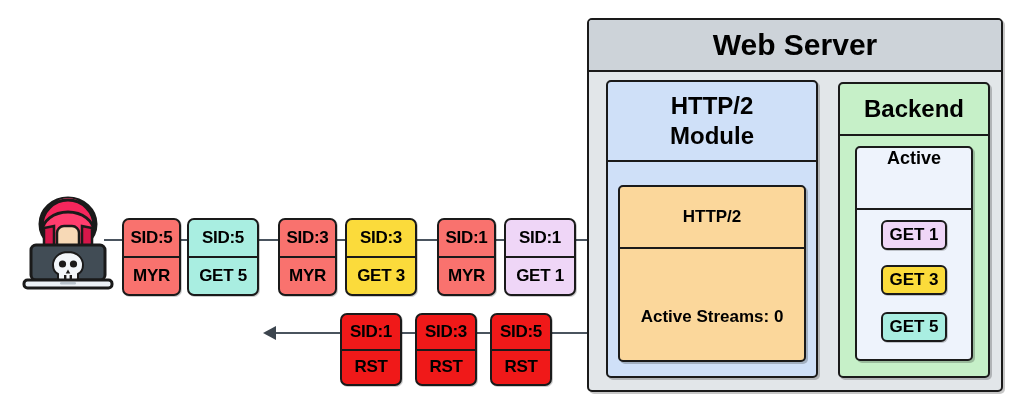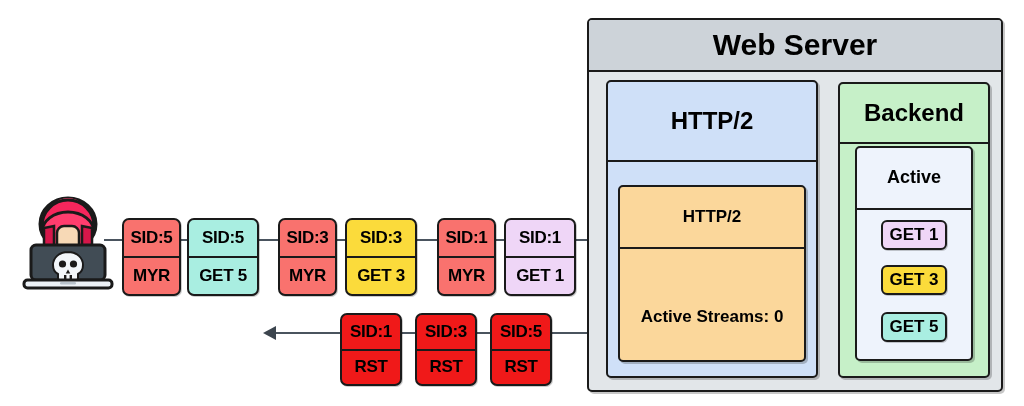--- a/index.html
+++ b/index.html
@@ -155,39 +155,40 @@
   </div>
 
   <div class="box" style="left:587px;top:18px;width:416px;height:374px;background:#E2E6E9;">
     <div class="box-title" style="height:50px;background:#CDD3D9;font-size:30px;">Web Server</div>
     <div class="divider"></div>
   </div>
 
   <div class="box" style="left:606px;top:80px;width:212px;height:298px;background:#CFE0F8;">
     <div style="height:78px;display:flex;flex-direction:column;align-items:center;justify-content:center;font-size:24px;font-weight:bold;line-height:1.25;color:#000;">
       <span>HTTP/2</span>
+      <span>Module</span>
     </div>
     <div class="divider"></div>
   </div>
 
   <div class="box" style="left:618px;top:185px;width:188px;height:177px;background:#FBD79B;">
     <div style="height:60px;display:flex;flex-direction:column;align-items:center;justify-content:center;font-size:17px;font-weight:bold;line-height:1.35;color:#000;">
       <span>HTTP/2</span>
     </div>
     <div class="divider"></div>
     <div style="height:135px;display:flex;align-items:center;justify-content:center;font-size:17px;font-weight:bold;color:#000;">Active Streams: 0</div>
   </div>
 
   <div class="box" style="left:838px;top:82px;width:152px;height:296px;background:#C6F0C8;">
-    <div class="box-title" style="height:58px;font-size:24px;">Backend</div>
+    <div class="box-title" style="height:50px;font-size:24px;">Backend</div>
     <div class="divider"></div>
   </div>
 
   <div class="box" style="left:855px;top:146px;width:118px;height:215px;background:#EEF3FC;">
-    <div style="height:60px;display:flex;flex-direction:row;align-items:center;justify-content:center;font-size:18px;font-weight:bold;line-height:1.22;color:#000;">
+    <div style="height:60px;display:flex;flex-direction:row;align-items:flex-start;justify-content:center;font-size:18px;font-weight:bold;line-height:1.22;color:#000;">
       <span>Active</span>
     </div>
     <div class="divider"></div>
   </div>
 
   <div class="chip" style="left:881px;top:220px;width:66px;height:30px;background:#EFD6F7;">
     <span>GET 1</span>
   </div>
   <div class="chip" style="left:881px;top:265px;width:66px;height:30px;background:#FBDB3B;">
     <span>GET 3</span>

